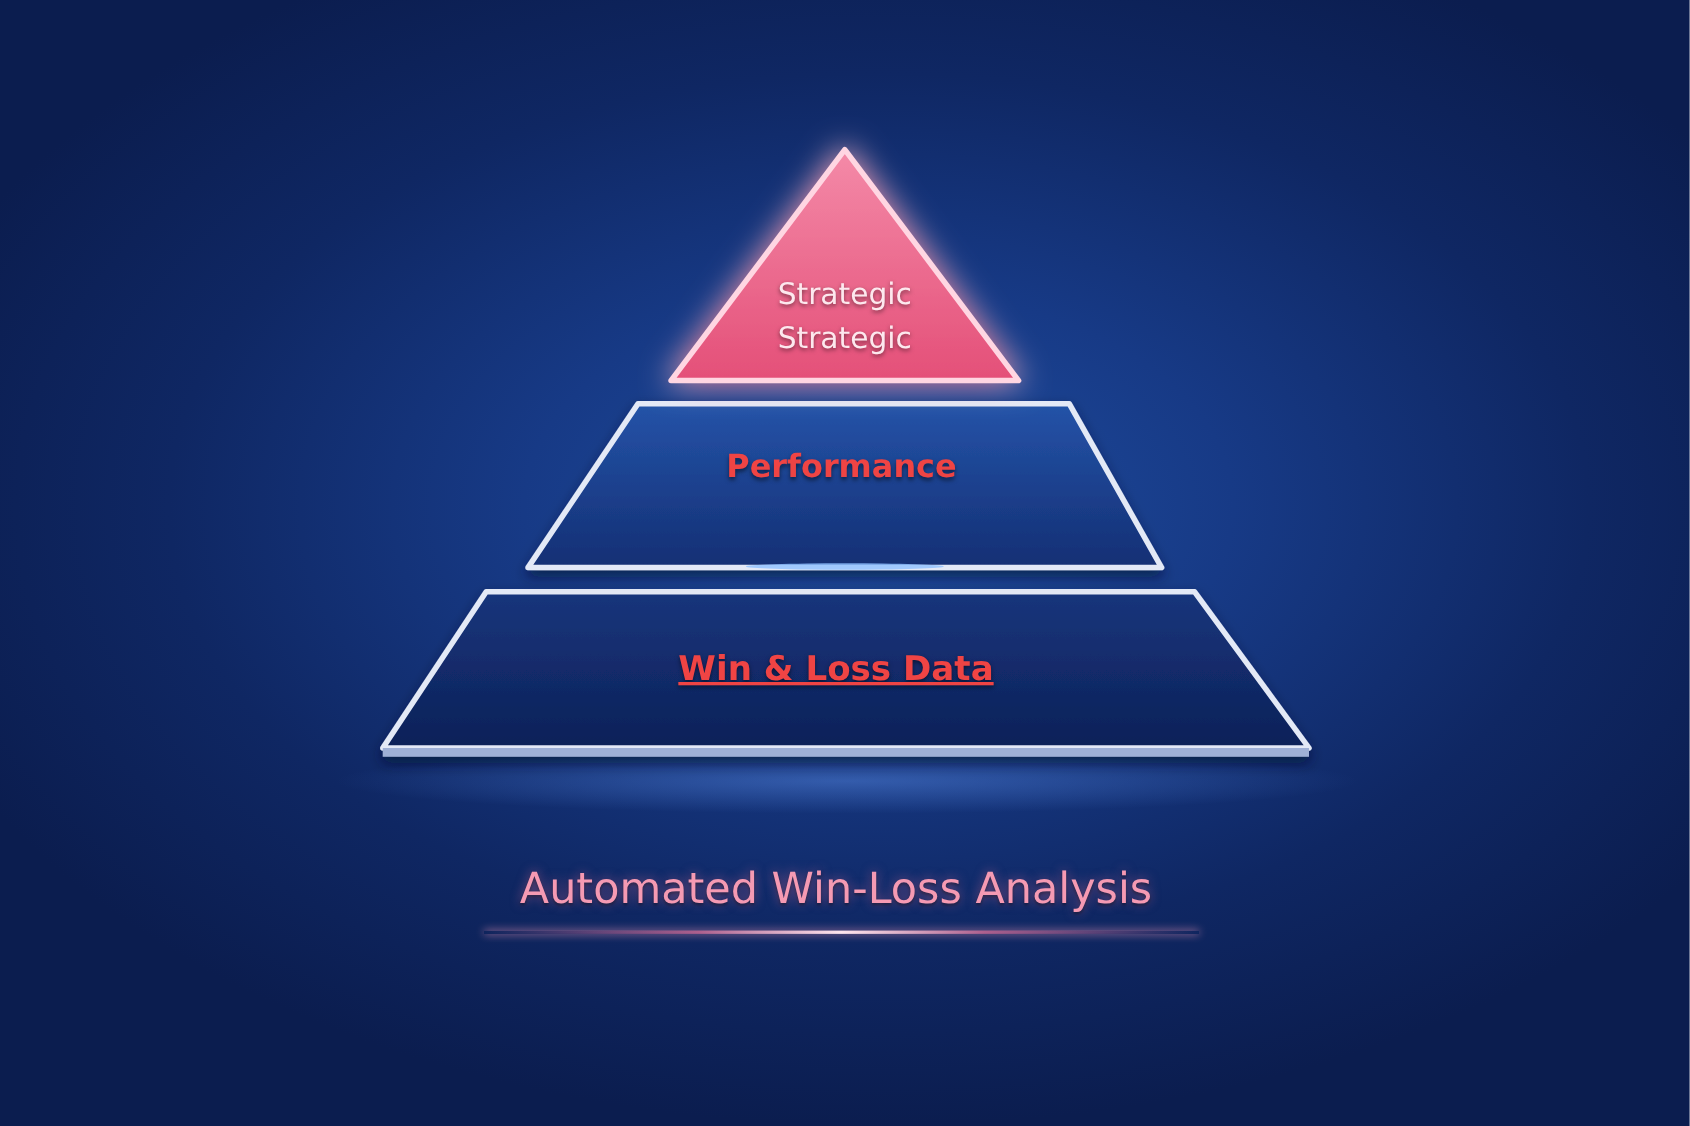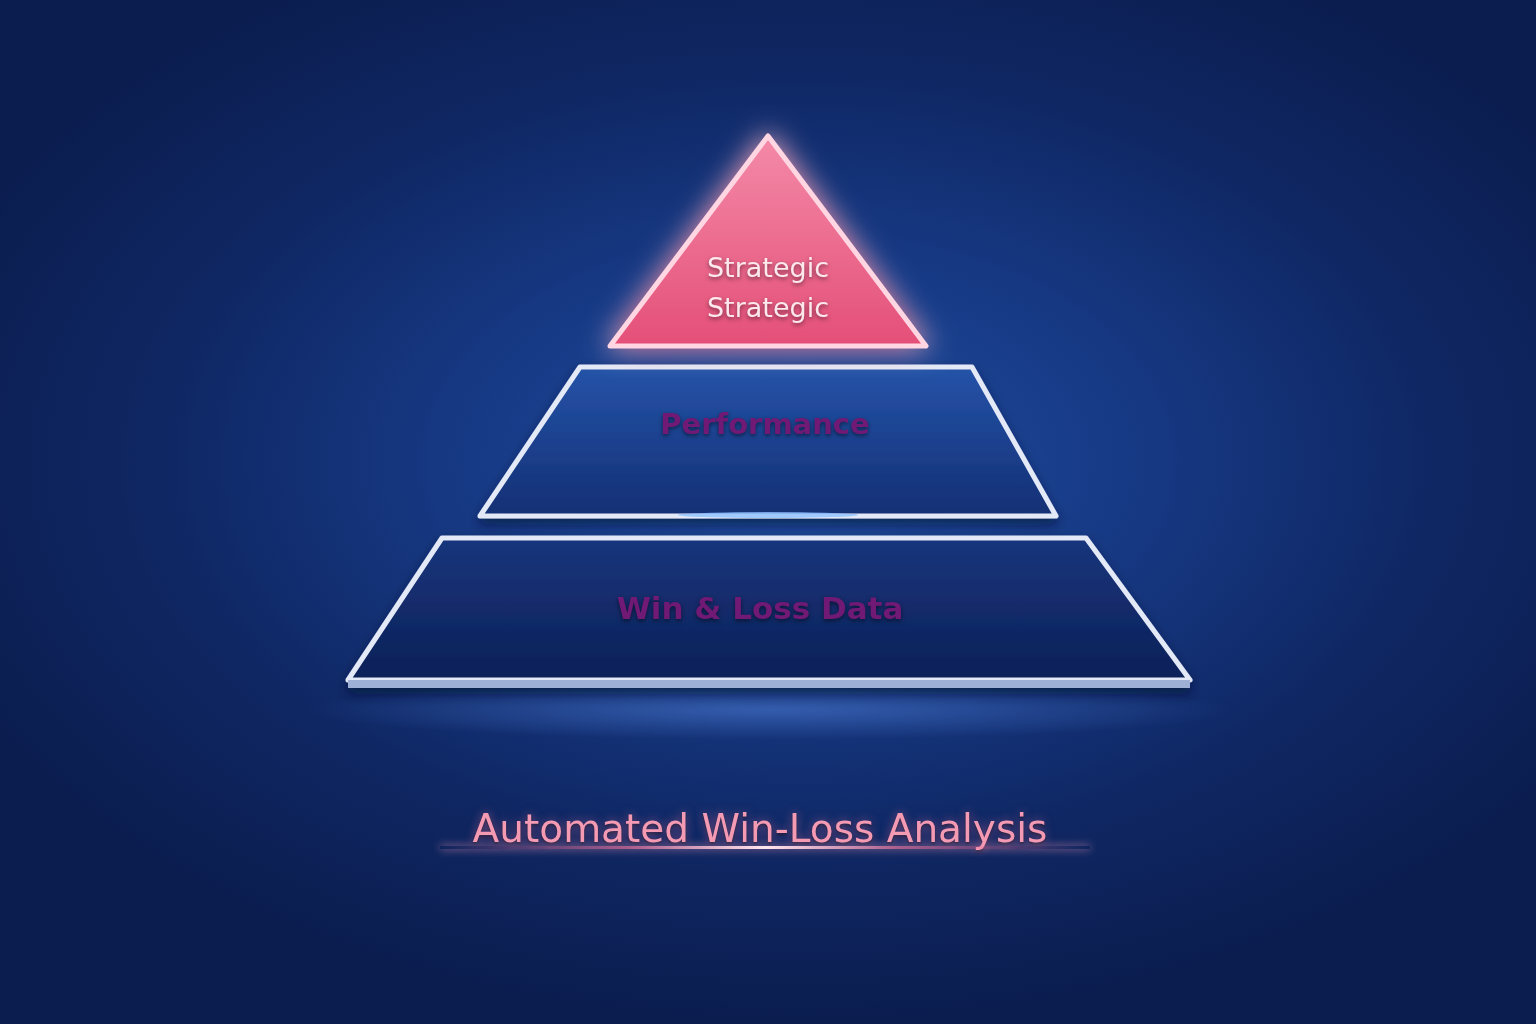--- a/index.html
+++ b/index.html
@@ -1,25 +1,25 @@
 <!DOCTYPE html>
 <html><head>
 <meta charset="utf-8">
 <style>
   html,body{margin:0;padding:0;}
   body{width:1536px;height:1024px;overflow:hidden;position:relative;
     background:radial-gradient(ellipse 60% 55% at 52% 45%, #1f4da0 0%, #173a86 35%, #0f2763 70%, #0b1d4f 100%);
     font-family:"Liberation Sans",sans-serif;}
   .stage{position:absolute;left:0;top:0;width:1536px;height:760px;}
   svg.diagram{position:absolute;left:0;top:0;}
-  .label{position:absolute;color:#701a75;text-align:center;font-family:"DejaVu Sans",sans-serif;font-weight:bold;text-shadow:0 2px 4px rgba(0,0,0,0.5);}
+  .label{position:absolute;color:#ef4444;text-align:center;font-family:"DejaVu Sans",sans-serif;font-weight:bold;text-shadow:0 2px 4px rgba(0,0,0,0.5);}
   .l-top{left:660px;top:248px;width:216px;font-size:27px;line-height:40px;color:#fde8ee;font-weight:normal;}
   .l-mid{left:580px;top:402px;width:370px;font-size:29px;line-height:44px;}
-  .l-bot{left:500px;top:586px;width:520px;font-size:31px;line-height:44px;}
-  .title{position:absolute;left:380px;top:806px;width:760px;text-align:center;font-family:"DejaVu Sans",sans-serif;font-size:39px;color:#f59ab3;text-shadow:0 0 10px rgba(245,120,160,0.5),0 2px 3px rgba(0,0,0,0.5);}
+  .l-bot{left:500px;top:586px;width:520px;font-size:31px;line-height:44px;text-decoration:underline;}
+  .title{position:absolute;left:380px;top:786px;width:760px;text-align:center;font-family:"DejaVu Sans",sans-serif;font-size:39px;color:#f59ab3;text-shadow:0 0 10px rgba(245,120,160,0.5),0 2px 3px rgba(0,0,0,0.5);}
   .underline{position:absolute;left:440px;top:846px;width:650px;height:3px;
     background:linear-gradient(90deg, rgba(240,120,160,0) 0%, rgba(240,120,160,0.7) 30%, #ffe6ef 50%, rgba(240,120,160,0.7) 70%, rgba(240,120,160,0) 100%);
     box-shadow:0 0 8px rgba(255,160,190,0.8);}
   .floor-glow{position:absolute;left:300px;top:680px;width:940px;height:60px;
     background:radial-gradient(ellipse at center, rgba(90,140,230,0.45) 0%, rgba(40,80,170,0) 70%);}
 </style>
 </head>
 <body>
 
 <div class="stage">

